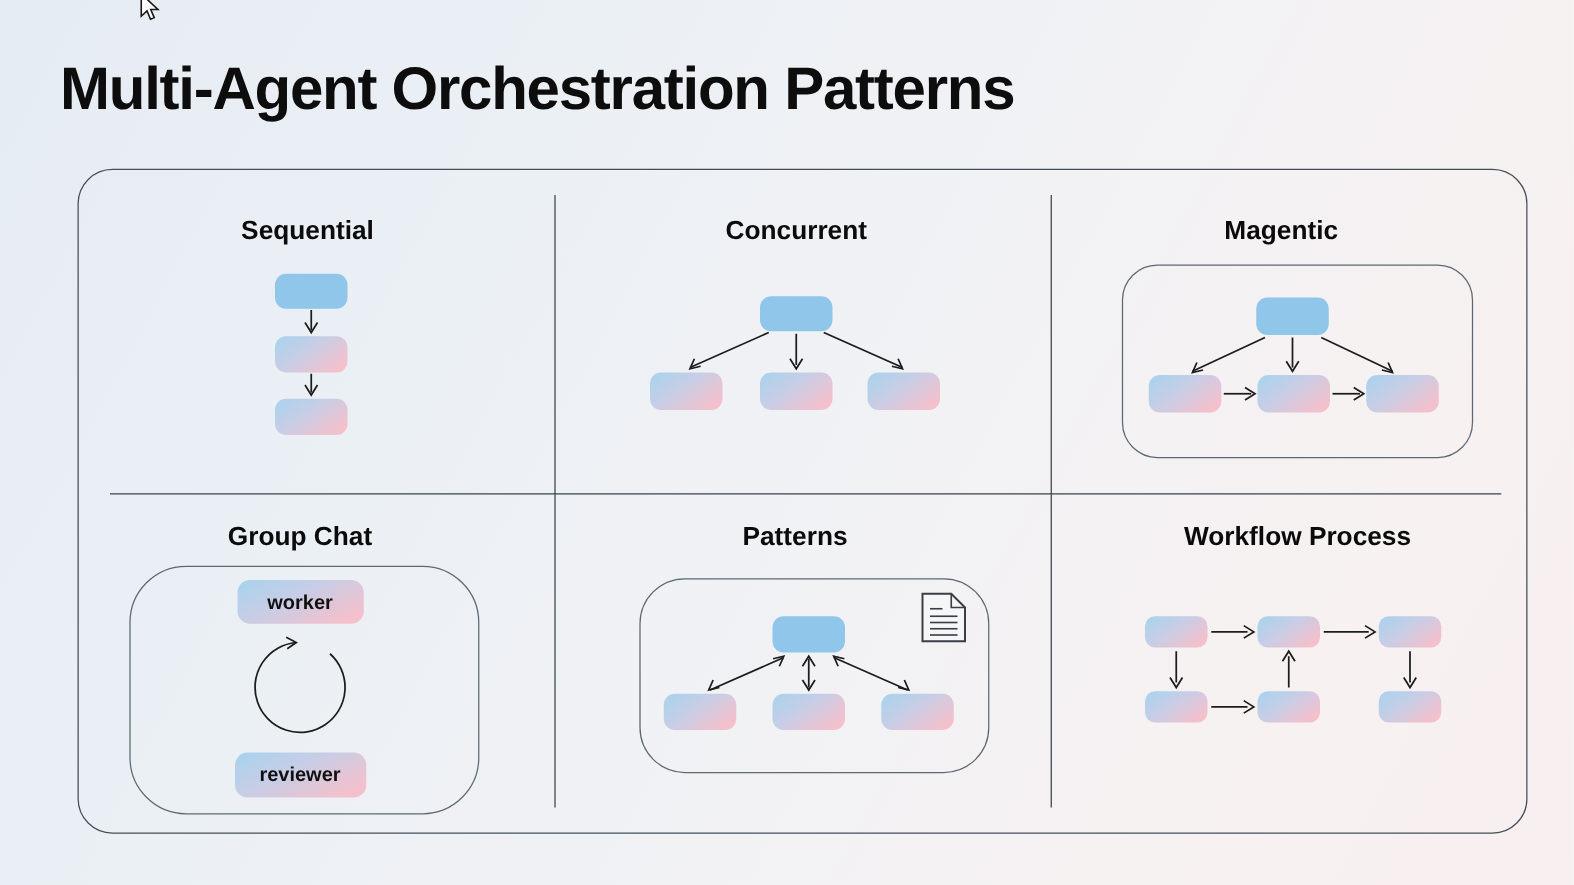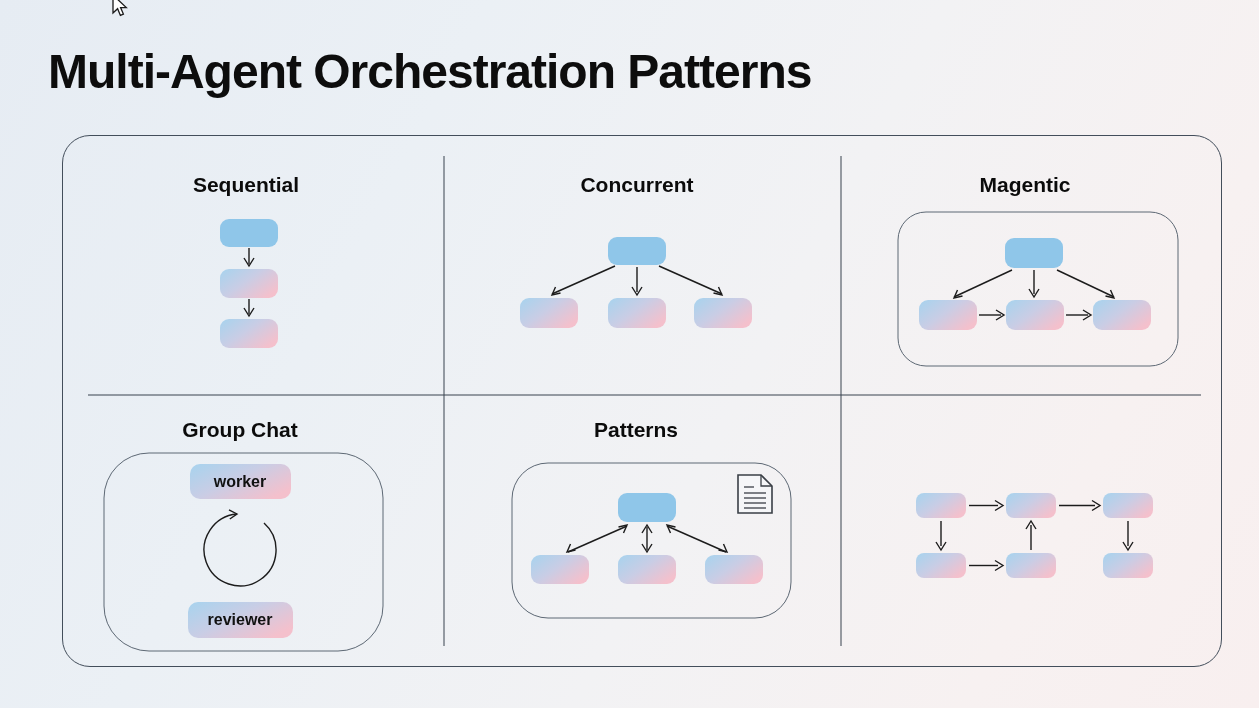--- a/index.html
+++ b/index.html
@@ -40,20 +40,21 @@
 
 <h1 class="page-title">Multi-Agent Orchestration Patterns</h1>
 
 <section class="board">
 
   <div class="pt" style="left:183px;top:36px">Sequential</div>
   <div class="pt" style="left:574px;top:36px">Concurrent</div>
   <div class="pt" style="left:962px;top:36px">Magentic</div>
   <div class="pt" style="left:177px;top:281px">Group Chat</div>
   <div class="pt" style="left:573px;top:281px">Patterns</div>
+  <div class="pt" style="left:975px;top:281px">Workflow Process</div>
 
   <svg class="diagram-layer" viewBox="0 0 1158 530">
     <defs>
       <linearGradient id="agentGrad" x1="0" y1="0" x2="1" y2="0.7">
         <stop offset="0" stop-color="#a7d3ee"></stop>
         <stop offset="0.5" stop-color="#c9cde5"></stop>
         <stop offset="1" stop-color="#f4c0cc"></stop>
       </linearGradient>
     </defs>
 

